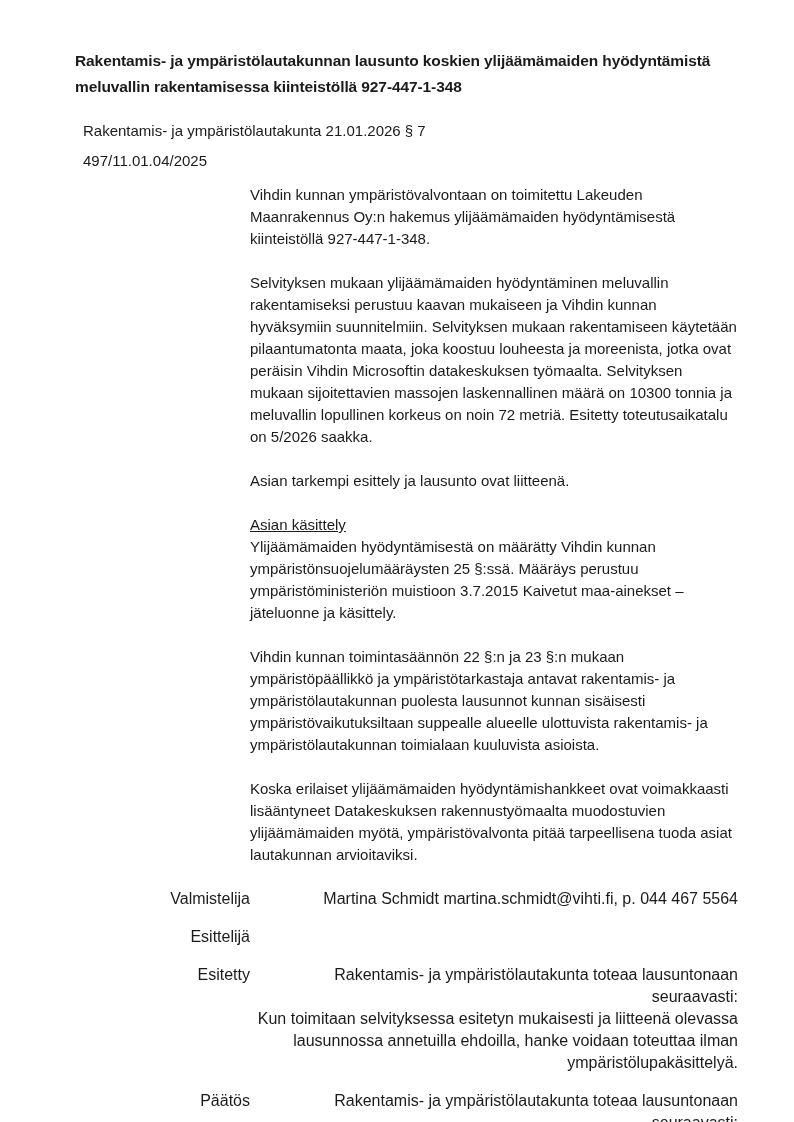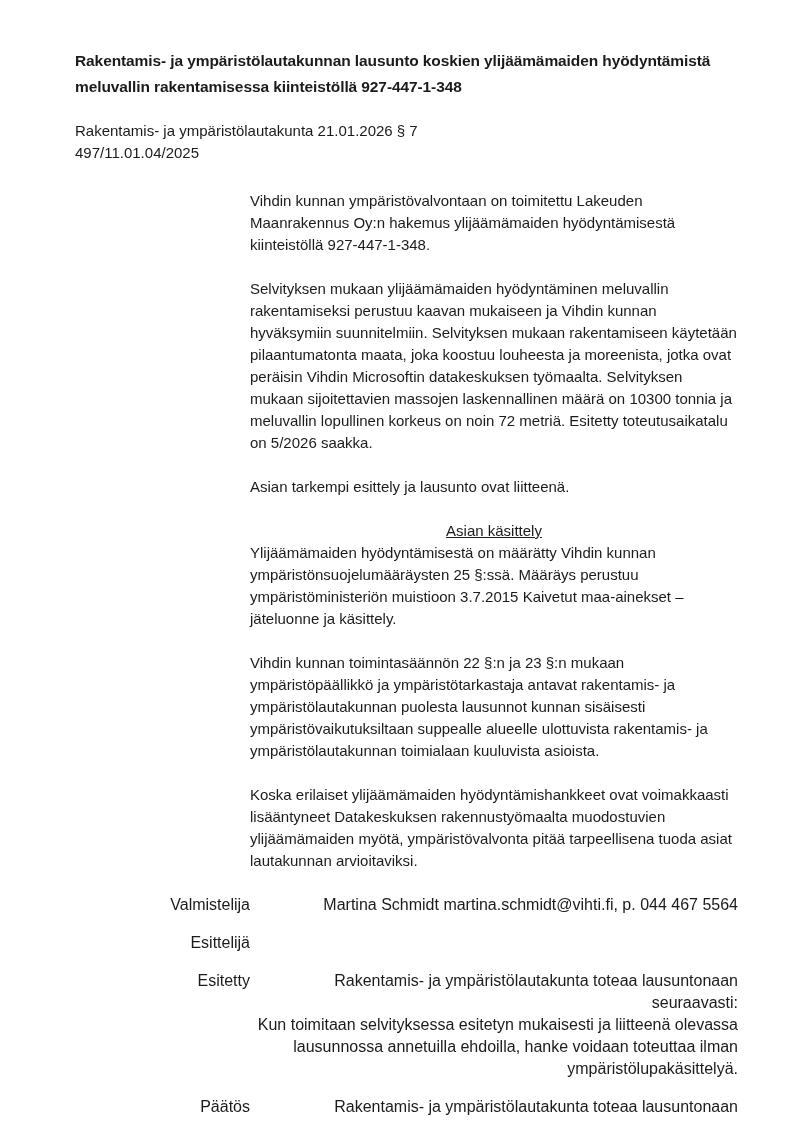--- a/index.html
+++ b/index.html
@@ -19,33 +19,32 @@
     font-weight: 700;
     line-height: 26px;
     letter-spacing: -0.1px;
     max-width: 668px;
     margin: 0 0 20px 0;
   }
   .meta {
     font-size: 15px;
     line-height: 22px;
   }
-  .meta div { margin: 0; }
+  .meta div { margin: 8px; }
   .content {
     margin-left: 175px;
     max-width: 497px;
-    margin-top: 26px;
+    margin-top: 12px;
     font-size: 15px;
     line-height: 22px;
   }
   .para { margin: 0 0 22px 0; }
   .section-heading {
     margin: 0;
     text-decoration: underline;
-    text-align: center;
   }
   .fields {
     font-size: 16px;
     line-height: 22px;
     text-align: right;
   }
   .field-row {
     display: flex;
     margin-bottom: 16px;
     align-items: flex-start;

